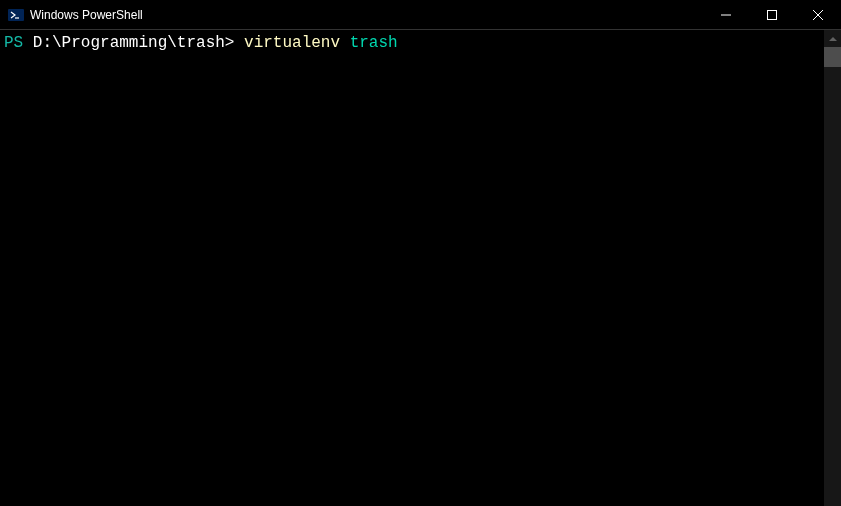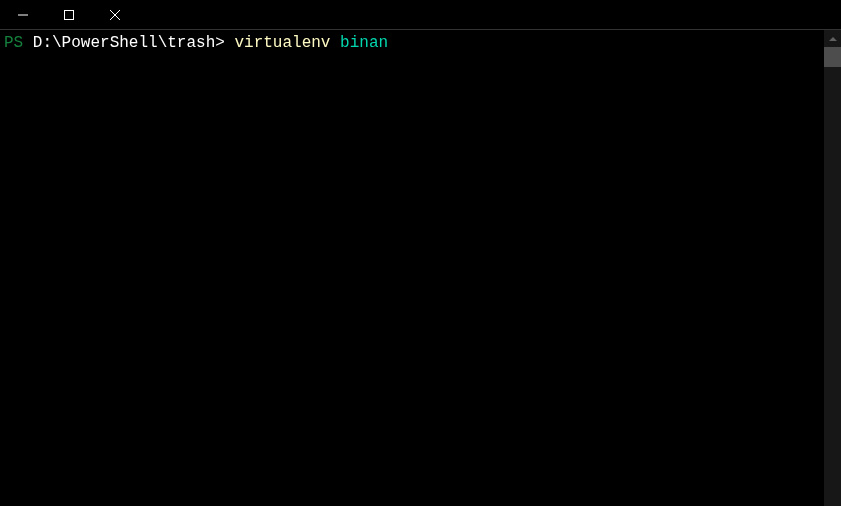--- a/index.html
+++ b/index.html
@@ -66,21 +66,21 @@
       padding: 2px 4px;
       font-family: Consolas, "Courier New", monospace;
       font-size: 16px;
       line-height: 1.4;
       color: #ccc;
     }
     .prompt-line {
       white-space: pre;
     }
     .ps-prompt {
-      color: #15803d;
+      color: #14b8a6;
     }
     .ps-path {
       color: #fff;
     }
     .ps-caret {
       color: #fff;
     }
     .cmd-exec {
       color: #fef9c3;
     }
@@ -110,20 +110,30 @@
       width: 17px;
       height: 20px;
       background: #4d4d4d;
       cursor: pointer;
     }
   </style>
 </head>
 <body>
 
 <div class="titlebar">
+  <div class="titlebar-left">
+    <span class="titlebar-icon">
+      <svg width="16" height="16" viewBox="0 0 16 16">
+        <rect x="0" y="2" width="16" height="12" fill="#012456" rx="1"></rect>
+        <path d="M3 5 L7 8 L3 11" stroke="#fff" stroke-width="1.2" fill="none"></path>
+        <line x1="7" y1="11" x2="11" y2="11" stroke="#fff" stroke-width="1.2"></line>
+      </svg>
+    </span>
+    <span class="titlebar-title">Windows PowerShell</span>
+  </div>
   <div class="titlebar-controls">
     <div class="titlebar-btn">
       <svg width="10" height="10" viewBox="0 0 10 10">
         <line x1="0" y1="5" x2="10" y2="5" stroke="#fff" stroke-width="1"></line>
       </svg>
     </div>
     <div class="titlebar-btn">
       <svg width="10" height="10" viewBox="0 0 10 10">
         <rect x="0.5" y="0.5" width="9" height="9" stroke="#fff" stroke-width="1" fill="none"></rect>
       </svg>
@@ -132,21 +142,21 @@
       <svg width="10" height="10" viewBox="0 0 10 10">
         <line x1="0" y1="0" x2="10" y2="10" stroke="#fff" stroke-width="1"></line>
         <line x1="10" y1="0" x2="0" y2="10" stroke="#fff" stroke-width="1"></line>
       </svg>
     </div>
   </div>
 </div>
 
 <div class="terminal-container">
   <div class="terminal">
-    <div class="prompt-line"><span class="ps-prompt">PS </span><span class="ps-path">D:\PowerShell\trash</span><span class="ps-caret">&gt; </span><span class="cmd-exec">virtualenv</span><span class="cmd-arg"> binan</span></div>
+    <div class="prompt-line"><span class="ps-prompt">PS </span><span class="ps-path">D:\Programming\trash</span><span class="ps-caret">&gt; </span><span class="cmd-exec">virtualenv</span><span class="cmd-arg"> trash</span></div>
   </div>
   <div class="scrollbar">
     <div class="scrollbar-up">
       <svg width="8" height="4" viewBox="0 0 8 4">
         <path d="M0 4 L4 0 L8 4 Z" fill="#606060"></path>
       </svg>
     </div>
     <div class="scrollbar-thumb"></div>
   </div>
 </div>

